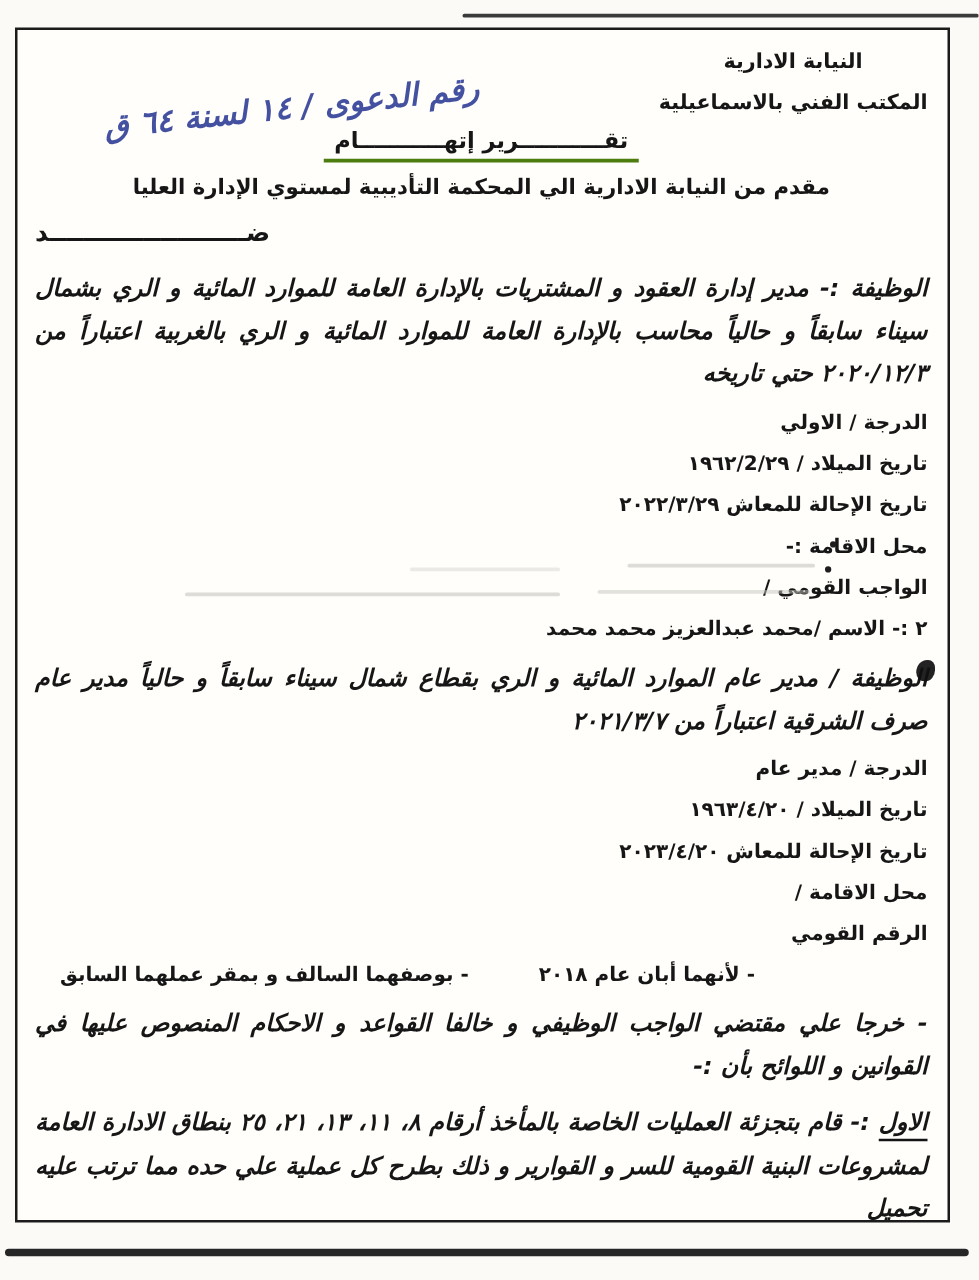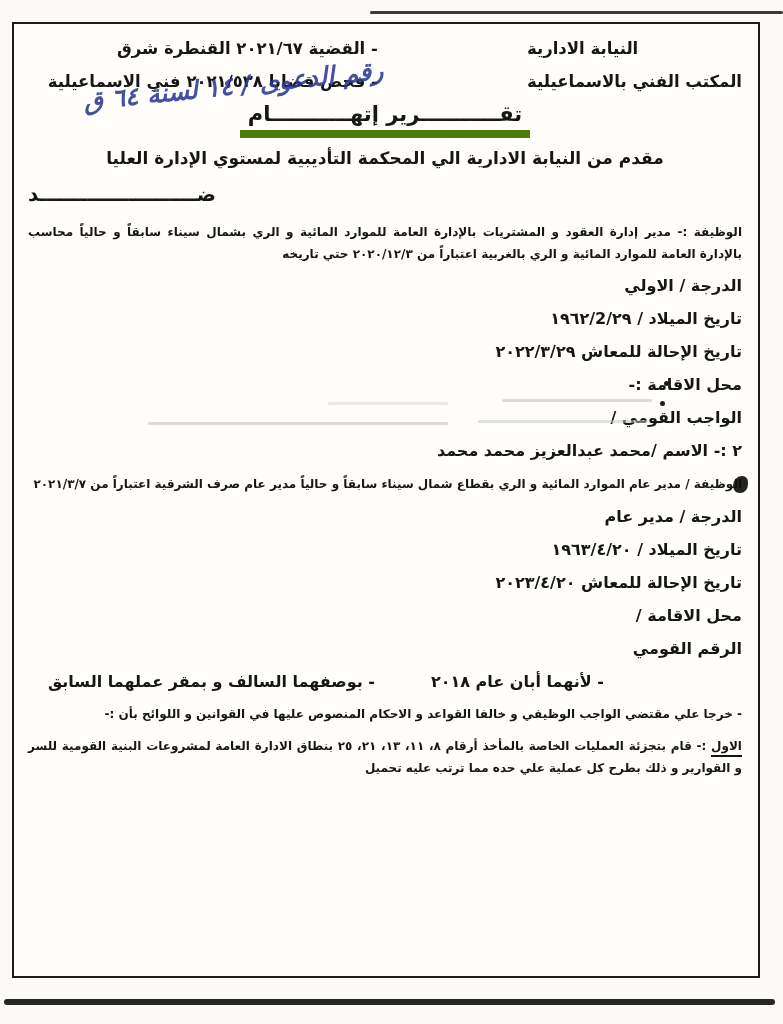--- a/index.html
+++ b/index.html
@@ -12,36 +12,36 @@
   .frame{
     position:absolute;left:12px;top:22px;width:748px;height:956px;
     border:2.5px solid #1b1b1b;background:#fffefb;box-sizing:border-box;
   }
   .content{
     position:absolute;inset:0;padding:8px 16px 0 14px;direction:rtl;
     font-weight:bold;
   }
   
   .hdr-row{display:flex;justify-content:space-between;align-items:flex-start;font-size:16.5px;line-height:2.0;}
-  .hdr-right{text-align:left;}
+  .hdr-right{text-align:center;}
   .hdr-left{text-align:right;width:49%;}
   
   .handwriting{
     position:absolute;top:74px;left:34px;width:350px;direction:rtl;
     color:#2b3a94;font-size:25px;font-style:italic;font-weight:bold;
     transform:rotate(-6deg);letter-spacing:2px;opacity:.88;white-space:nowrap;
   }
   
   .title-wrap{text-align:center;margin-top:4px;}
-  .doc-title{display:inline-block;font-size:21px;border-bottom:8px solid #4d7c0f;padding:0 8px 4px;}
+  .doc-title{display:inline-block;font-size:18px;border-bottom:3px solid #4d7c0f;padding:0 8px 4px;}
   .subtitle{text-align:center;font-size:17px;margin-top:10px;}
   .versus{text-align:left;font-size:20px;margin:14px 0 16px;}
   
   .line{font-size:16px;margin-bottom:14px;position:relative;}
-  .para{font-size:12px;line-height:1.8;margin-bottom:11px;position:relative;text-align:justify;}
+  .para{font-size:19px;line-height:1.8;margin-bottom:11px;position:relative;text-align:justify;font-style:italic;}
   .dual{display:flex;gap:56px;padding-right:138px;font-size:16px;margin-bottom:13px;}
   .first-label{text-decoration:none;border-bottom:2.5px solid #141414;padding-bottom:2px;}
   
   .ink-blot{
     position:absolute;right:-6px;top:2px;width:15px;height:17px;background:#101010;
     border-radius:62% 38% 55% 45%;opacity:.92;
   }
   .smudge{position:absolute;height:3px;background:#c6c5bf;opacity:.6;border-radius:2px;}
   .smudge.s1{left:474px;top:24px;width:150px;}
   .smudge.s2{left:300px;top:27px;width:120px;opacity:.35;}
@@ -56,24 +56,20 @@
 
 <div class="page-edge-top"></div>
 
 <div class="frame">
   <div class="content">
 
     <div class="hdr-row">
       <div class="hdr-right">
         <div>النيابة الادارية</div>
         <div>المكتب الفني بالاسماعيلية</div>
-      </div>
-      <div class="hdr-left">
-        <div>- القضية ٢٠٢١/٦٧ القنطرة شرق</div>
-        <div>- فحص قضايا ٢٠٢١/٥٣٨ فني الاسماعيلية</div>
       </div>
     </div>
 
     <div class="title-wrap">
       <span class="doc-title">تقـــــــــــرير إتهـــــــــــام</span>
     </div>
 
     <div class="subtitle">مقدم من النيابة الادارية الي المحكمة التأديبية لمستوي الإدارة العليا</div>
 
     <div class="versus">ضـــــــــــــــــــــــد</div>

